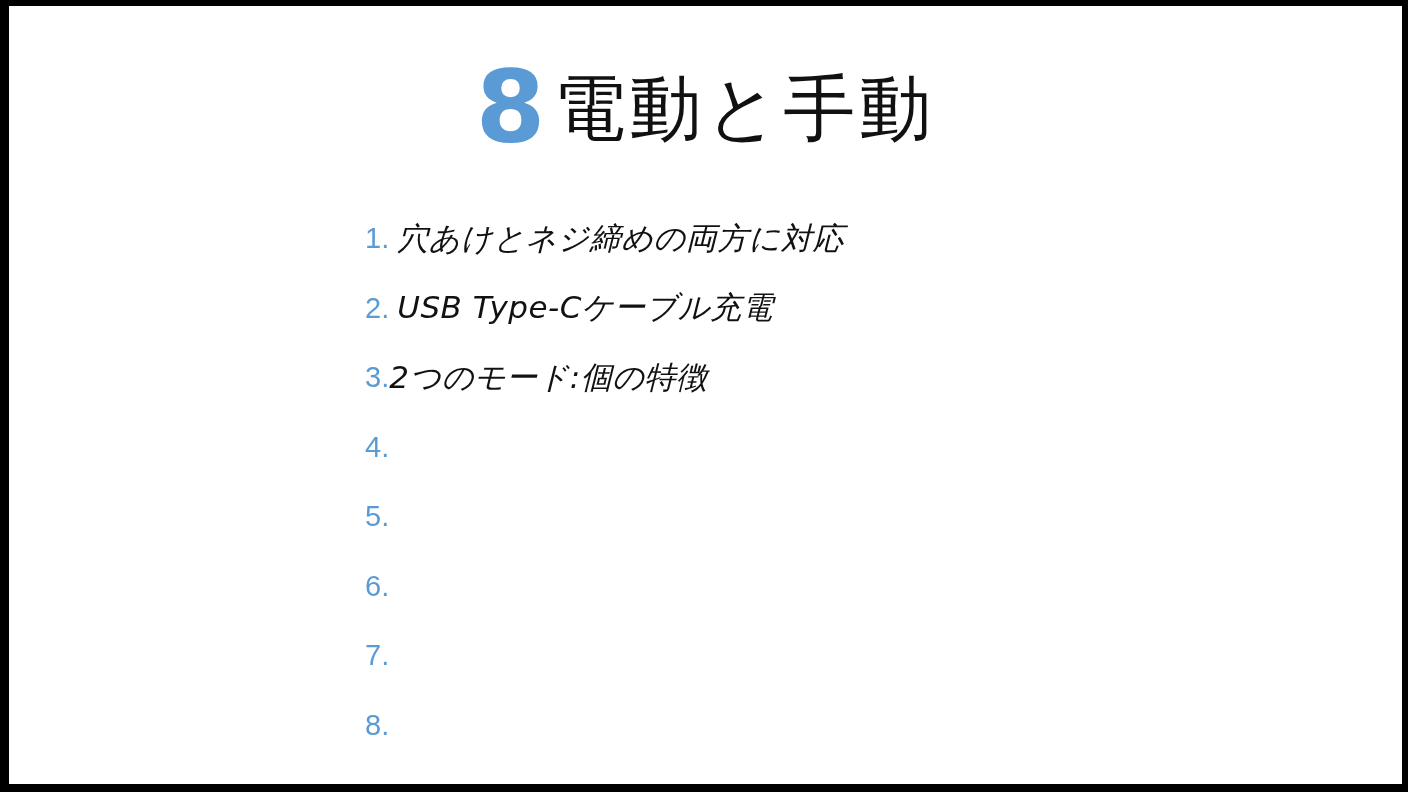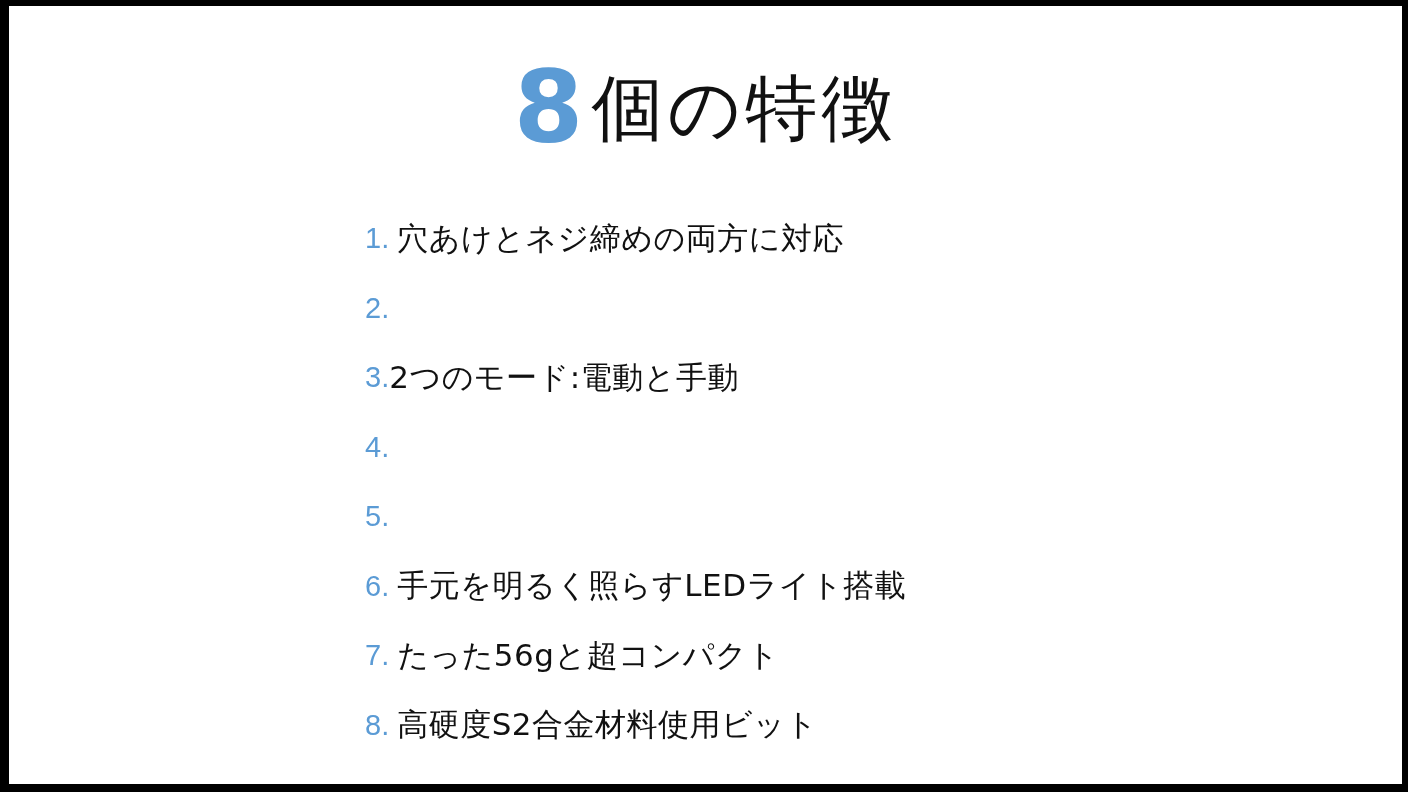--- a/index.html
+++ b/index.html
@@ -53,54 +53,52 @@
       color: #111;
       white-space: nowrap;
     }
     .item-num {
       color: #5b9bd5;
       font-family: "Liberation Sans", sans-serif;
       font-size: 29px;
       margin-right: 8px;
     }
     .item-num.tight { margin-right: 0; }
-    .item-text { letter-spacing: 0.5px; }
+    .item-text { letter-spacing: 0.5px; font-style: italic; }
   </style>
 </head>
 <body>
 
 <div class="slide">
   <div class="title">
-    <span class="title-num">8</span><span class="title-text">個の特徴</span>
+    <span class="title-num">8</span><span class="title-text">電動と手動</span>
   </div>
 
   <ul class="list">
     <li class="item">
       <span class="item-num">1.</span>
       <span class="item-text">穴あけとネジ締めの両方に対応</span>
     </li>
     <li class="item">
       <span class="item-num">2.</span>
+      <span class="item-text">USB Type-Cケーブル充電</span>
     </li>
     <li class="item">
       <span class="item-num tight">3.</span>
-      <span class="item-text">2つのモード:電動と手動</span>
+      <span class="item-text">2つのモード:個の特徴</span>
     </li>
     <li class="item">
       <span class="item-num tight">4.</span>
     </li>
     <li class="item">
       <span class="item-num">5.</span>
     </li>
     <li class="item">
       <span class="item-num">6.</span>
-      <span class="item-text">手元を明るく照らすLEDライト搭載</span>
     </li>
     <li class="item">
       <span class="item-num">7.</span>
-      <span class="item-text">たった56gと超コンパクト</span>
     </li>
     <li class="item">
       <span class="item-num">8.</span>
-      <span class="item-text">高硬度S2合金材料使用ビット</span>
     </li>
   </ul>
 </div>
 
 </body></html>

